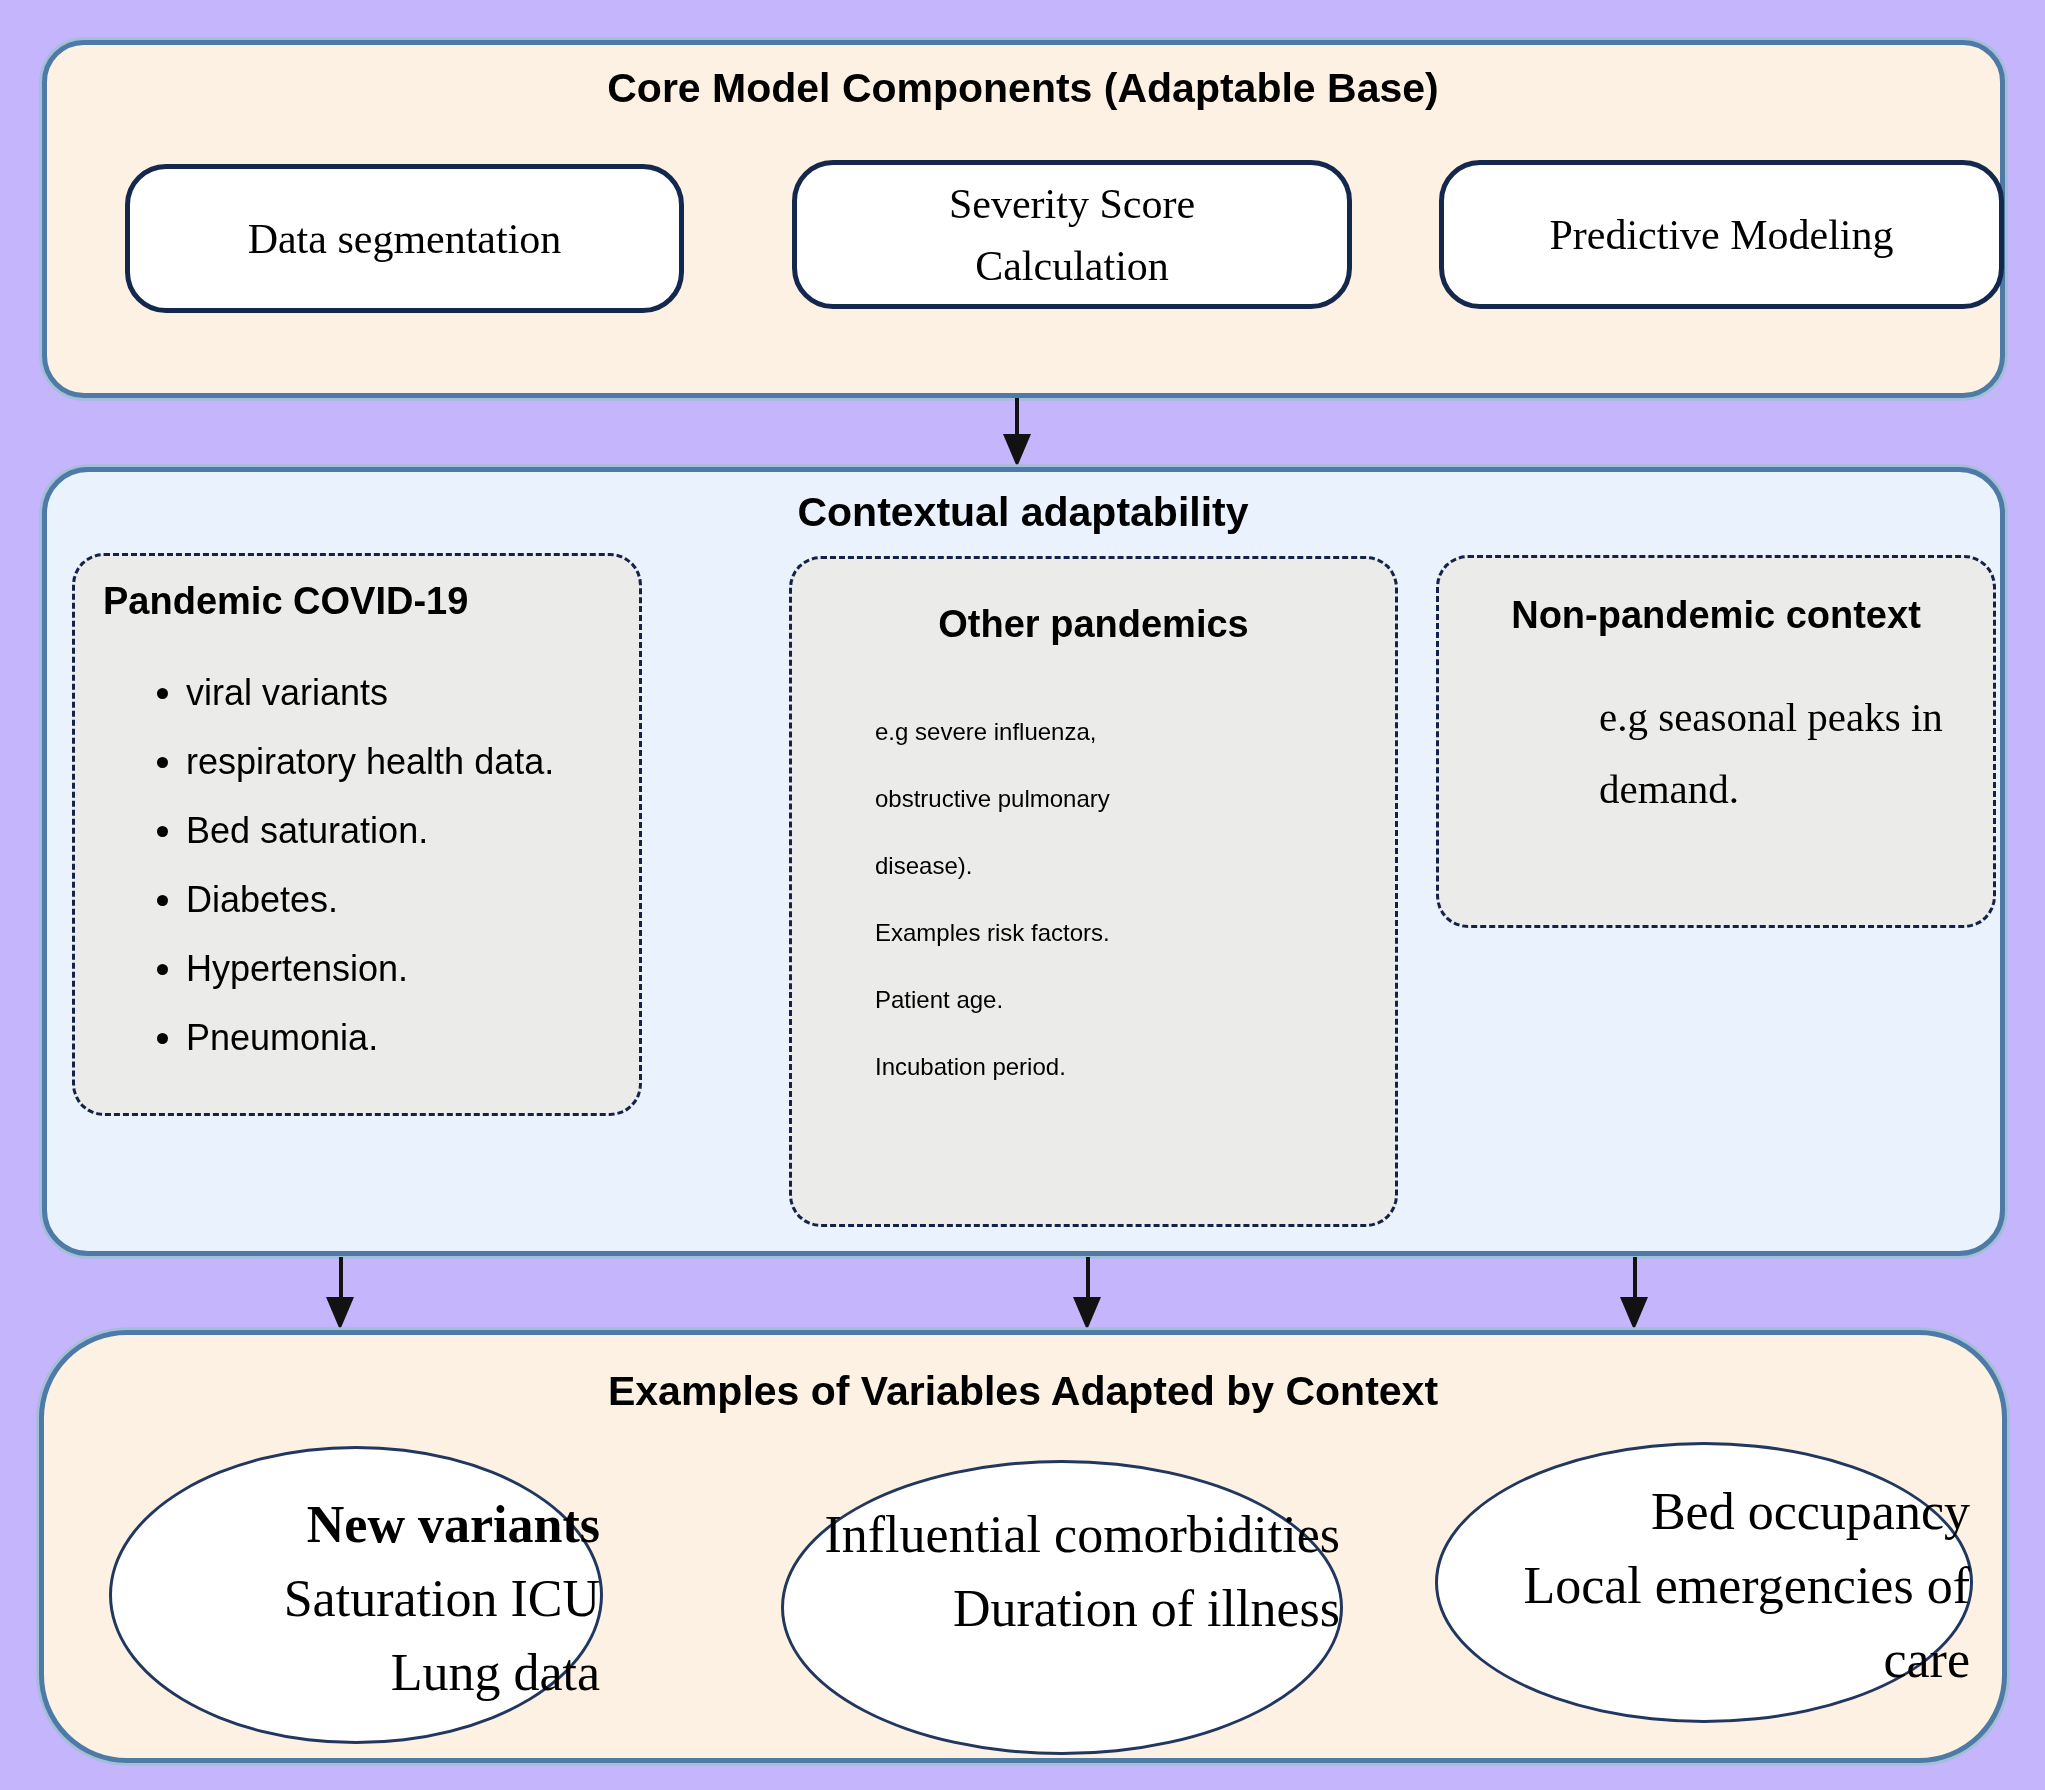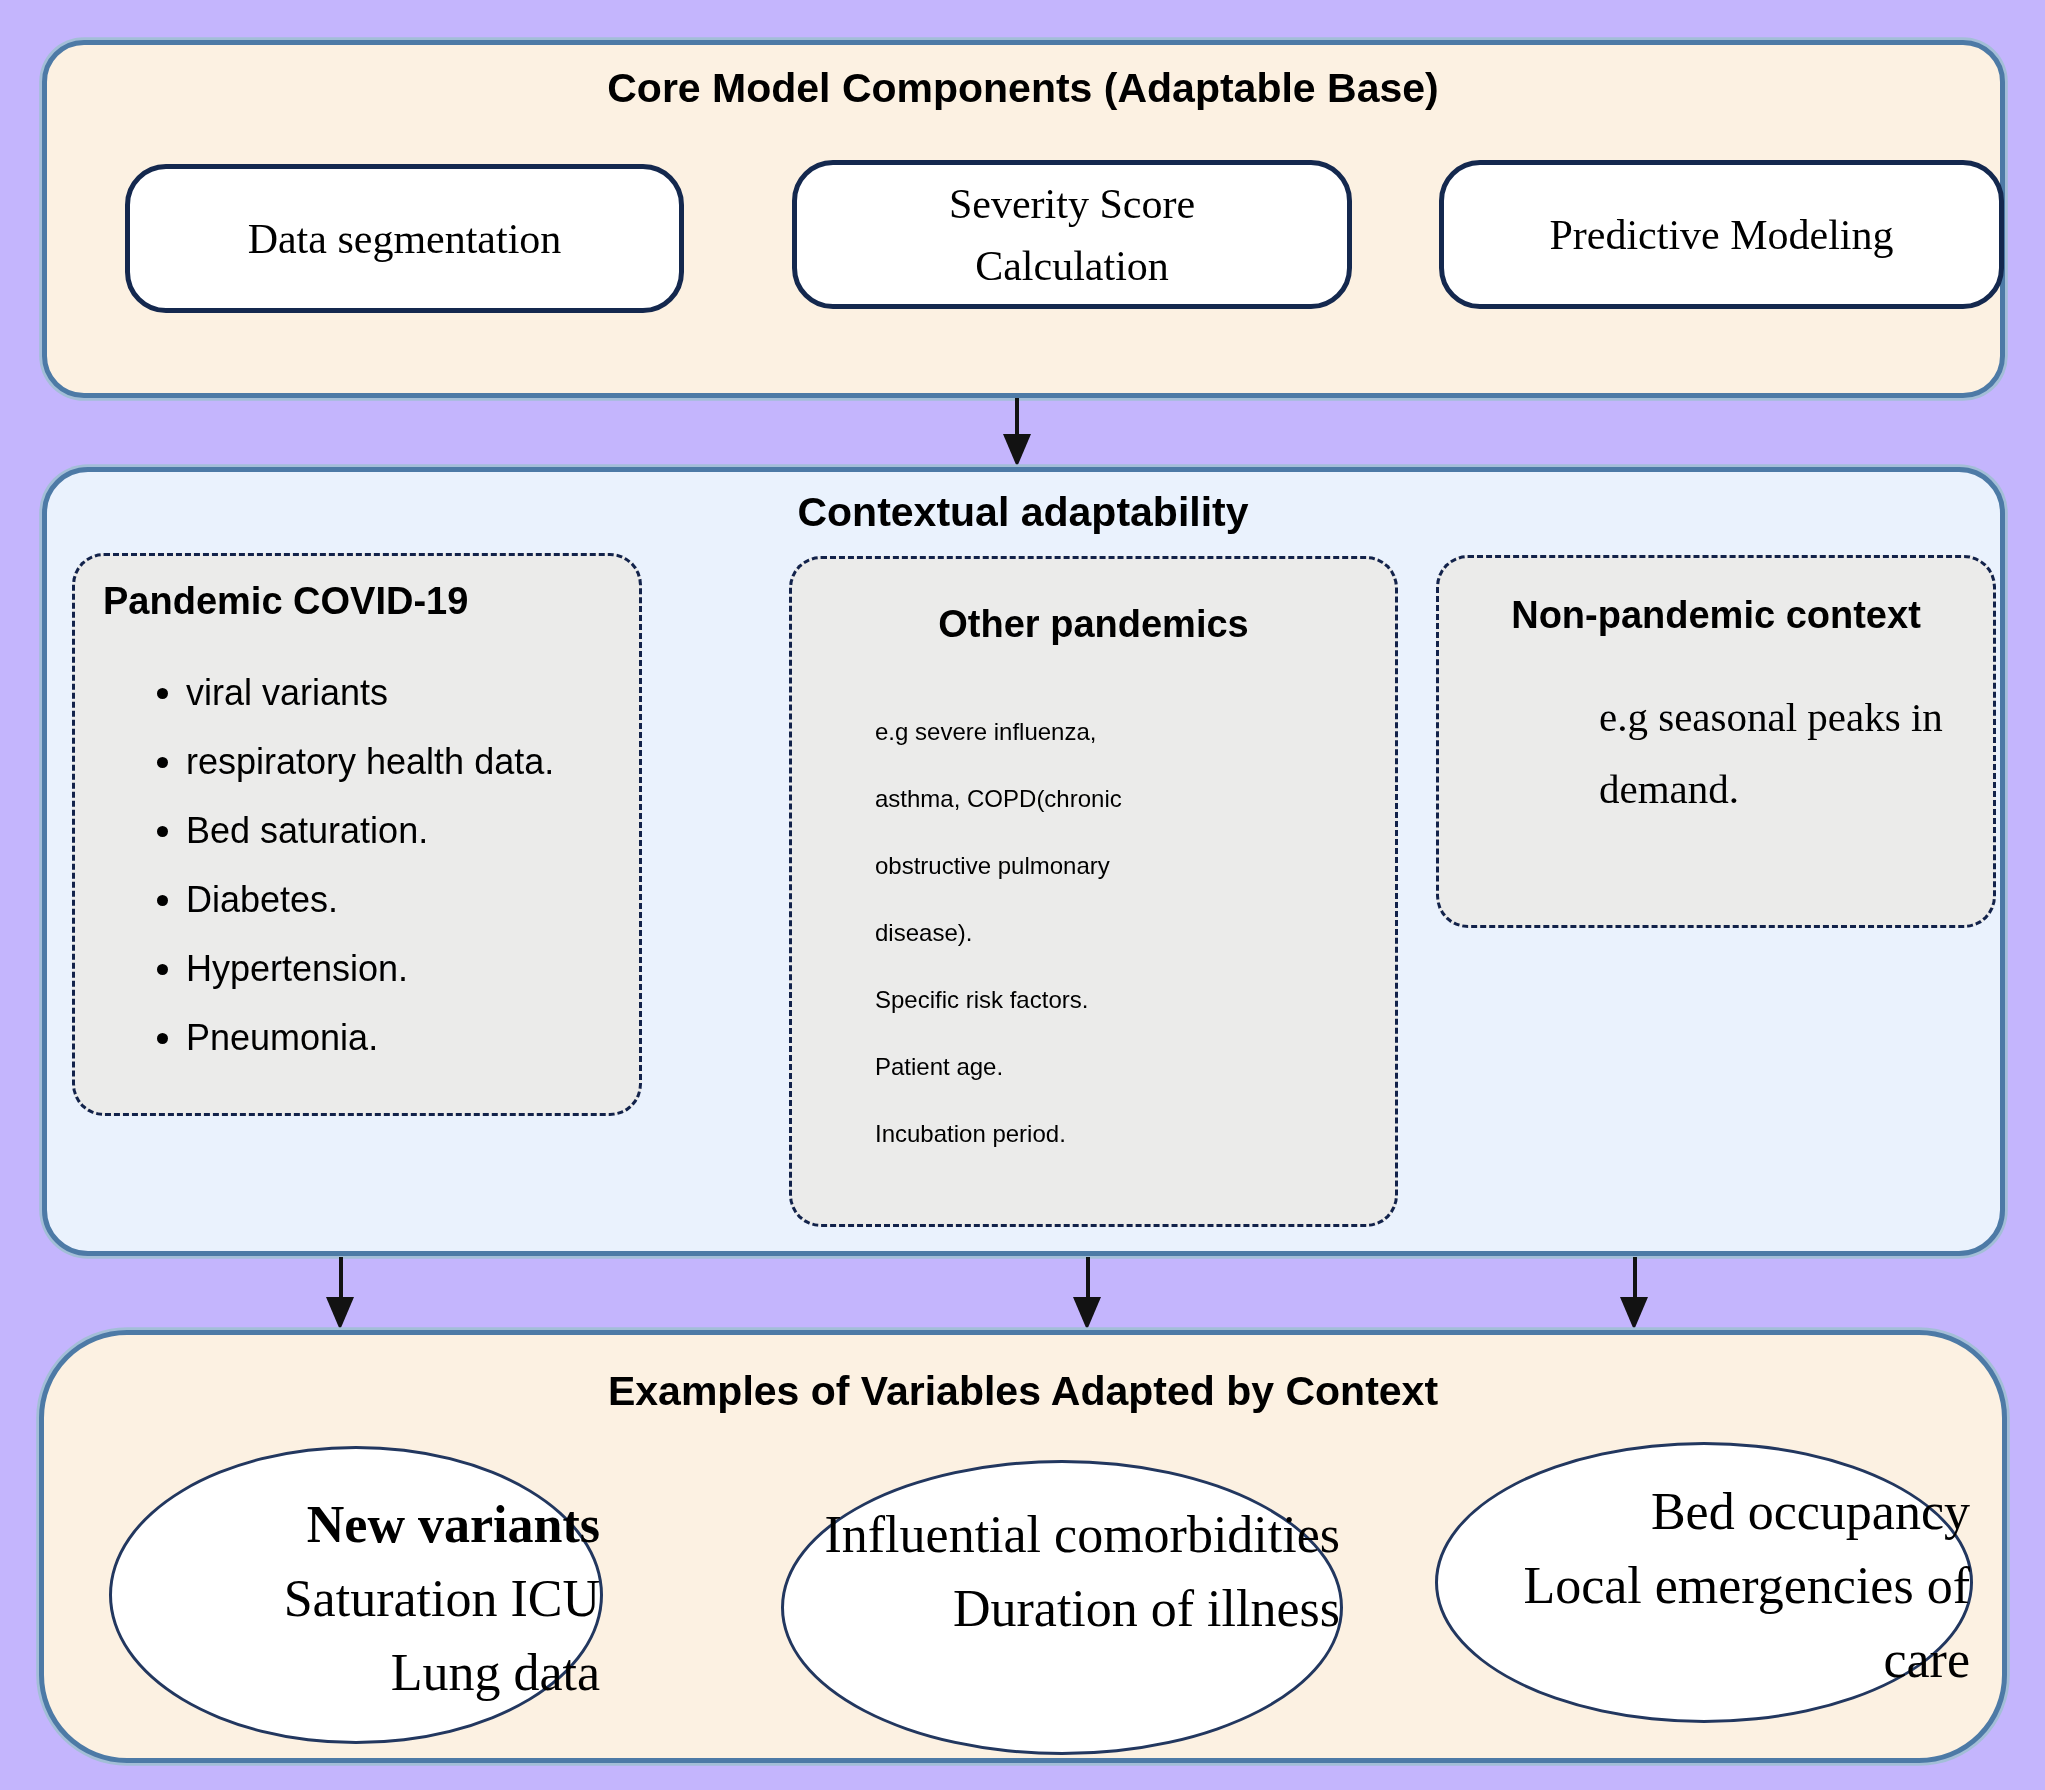--- a/index.html
+++ b/index.html
@@ -106,24 +106,23 @@
       <li>Diabetes.</li>
       <li>Hypertension.</li>
       <li>Pneumonia.</li>
     </ul>
   </div>
 
   <div class="ctx-box" id="other-box">
     <div class="box-title" id="other-title">Other pandemics</div>
     <div id="other-body">
       <div class="body-line">e.g severe influenza,</div>
-      <div class="body-line">asthma, COPD(chronic</div>
       <div class="body-line">obstructive pulmonary</div>
       <div class="body-line">disease).</div>
-      <div class="body-line">Specific risk factors.</div>
+      <div class="body-line">Examples risk factors.</div>
       <div class="body-line">Patient age.</div>
       <div class="body-line">Incubation period.</div>
     </div>
   </div>
 
   <div class="ctx-box" id="nonpan-box">
     <div class="box-title" id="nonpan-title">Non-pandemic context</div>
     <div id="nonpan-body">
       <div>e.g seasonal peaks in</div>
       <div>demand.</div>

